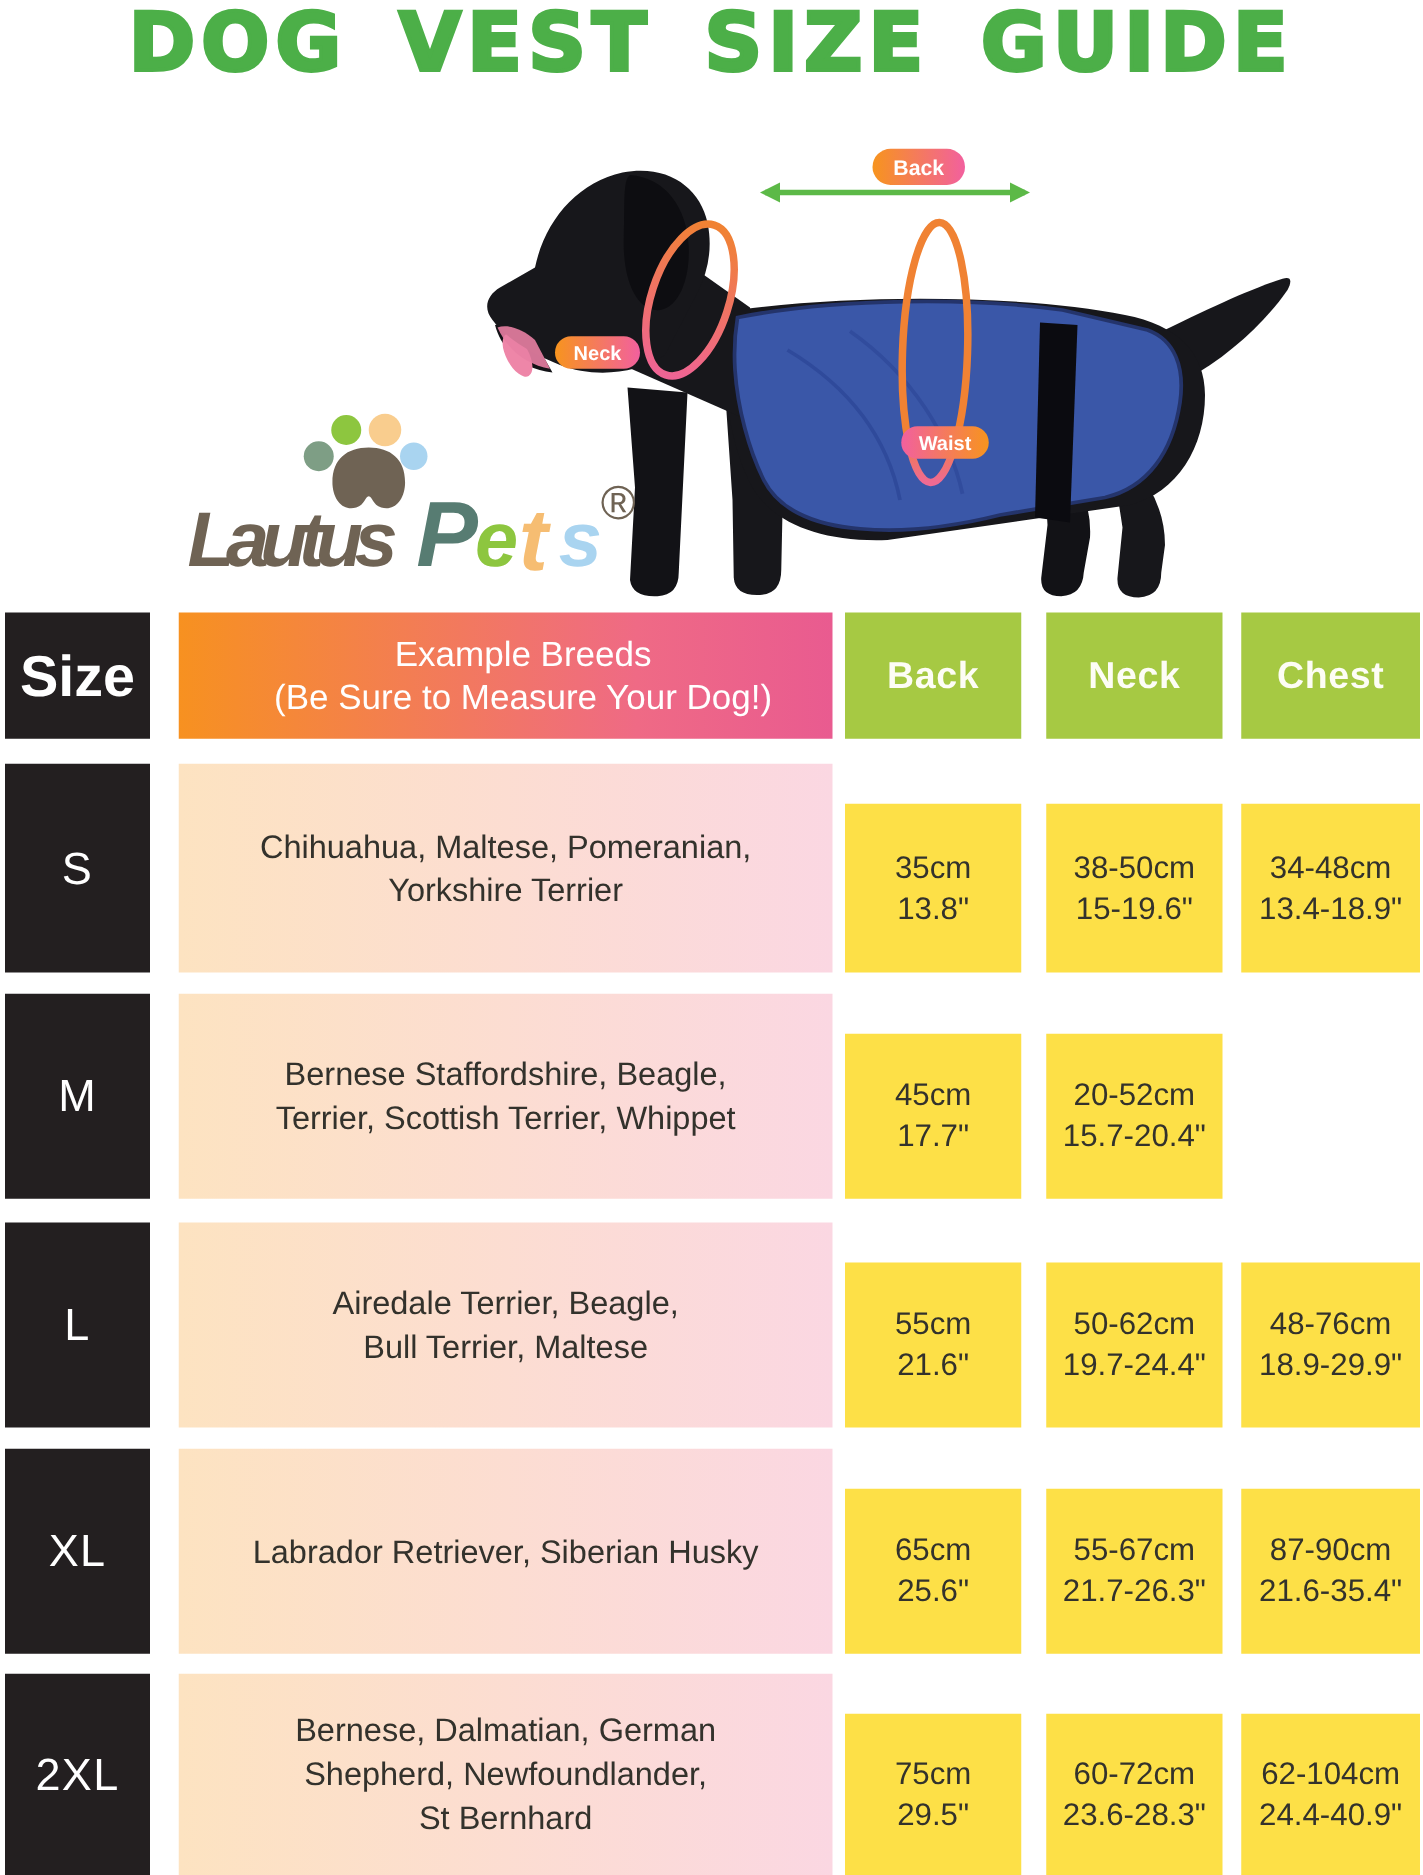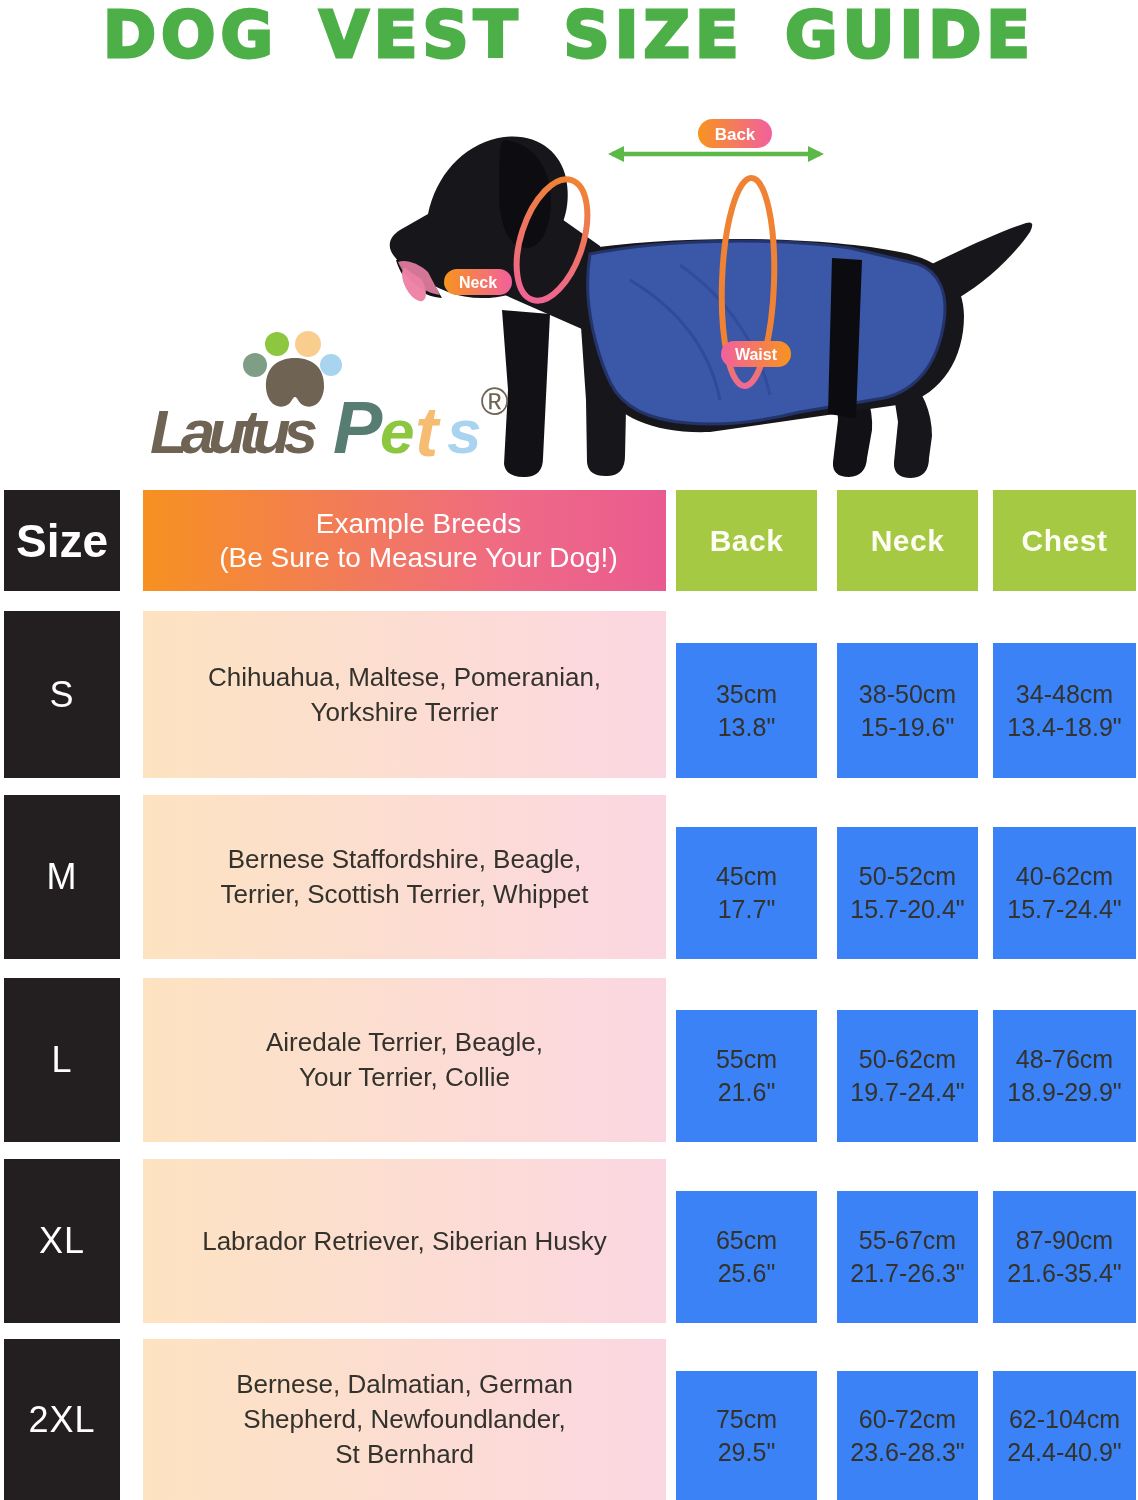--- a/index.html
+++ b/index.html
@@ -23,21 +23,21 @@
   .r0{grid-row:1}.r1{grid-row:3}.r2{grid-row:5}.r3{grid-row:7}.r4{grid-row:9}.r5{grid-row:11}
 
   .cell{display:flex;flex-direction:column;align-items:center;justify-content:center;text-align:center;}
   .size-head{background:#231f20;color:#fff;font-size:46px;font-weight:bold;}
   .size-cell{background:#231f20;color:#fff;font-size:36px;letter-spacing:1px;}
   .breeds-head{background:linear-gradient(90deg,#f79120,#ef6a85 70%,#e95b90);color:#fff;
                font-size:28px;line-height:34px;padding-left:28px;}
   .meas-head{background:#a6c943;color:#fdfdf5;font-size:30px;font-weight:bold;letter-spacing:.5px;}
   .breeds-cell{background:linear-gradient(90deg,#fde3c1,#fbd7e2);color:#33322c;
                font-size:26px;line-height:35px;align-items:center;}
-  .meas-cell{background:#3b82f6;color:#33322c;font-size:25px;line-height:33px;margin-top:32px;}
+  .meas-cell{background:#fde047;color:#33322c;font-size:25px;line-height:33px;margin-top:32px;}
   .line{display:block;}
 </style>
 </head>
 <body>
 
 <div id="page">
 
   <div id="title">DOG VEST SIZE GUIDE</div>
 
   <div id="dog-wrap">
@@ -164,32 +164,28 @@
     <div class="cell size-cell c1 r2">M</div>
     <div class="cell breeds-cell c2 r2">
       <span class="line">Bernese Staffordshire, Beagle,</span>
       <span class="line">Terrier, Scottish Terrier, Whippet</span>
     </div>
     <div class="cell meas-cell c3 r2">
       <span class="line">45cm</span>
       <span class="line">17.7"</span>
     </div>
     <div class="cell meas-cell c4 r2">
-      <span class="line">50-52cm</span>
+      <span class="line">20-52cm</span>
       <span class="line">15.7-20.4"</span>
-    </div>
-    <div class="cell meas-cell c5 r2">
-      <span class="line">40-62cm</span>
-      <span class="line">15.7-24.4"</span>
     </div>
 
     <div class="cell size-cell c1 r3">L</div>
     <div class="cell breeds-cell c2 r3">
       <span class="line">Airedale Terrier, Beagle,</span>
-      <span class="line">Your Terrier, Collie</span>
+      <span class="line">Bull Terrier, Maltese</span>
     </div>
     <div class="cell meas-cell c3 r3">
       <span class="line">55cm</span>
       <span class="line">21.6"</span>
     </div>
     <div class="cell meas-cell c4 r3">
       <span class="line">50-62cm</span>
       <span class="line">19.7-24.4"</span>
     </div>
     <div class="cell meas-cell c5 r3">

